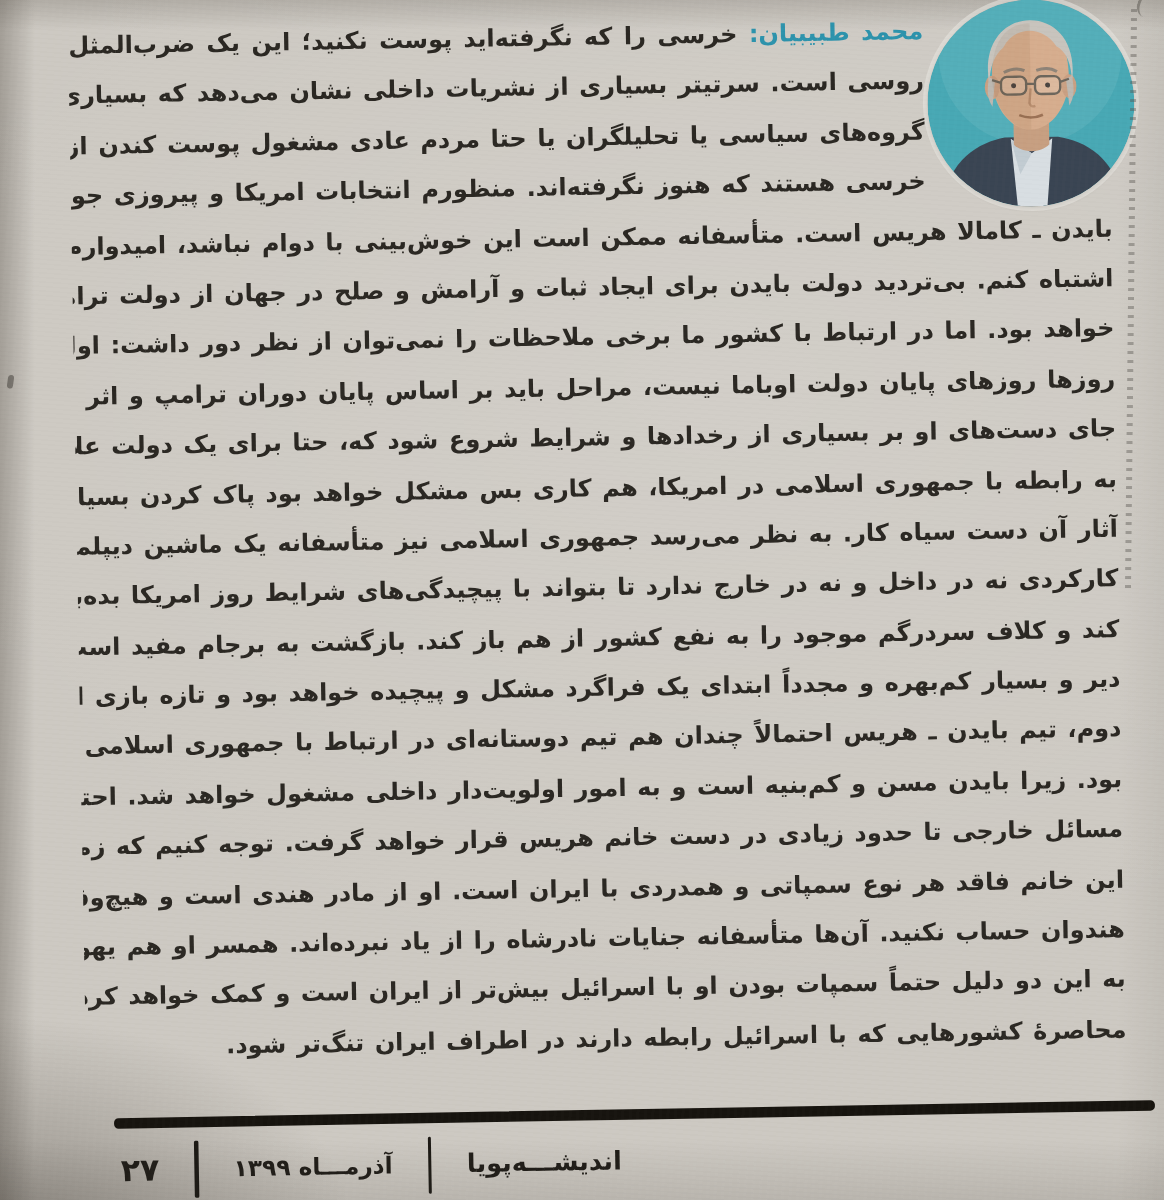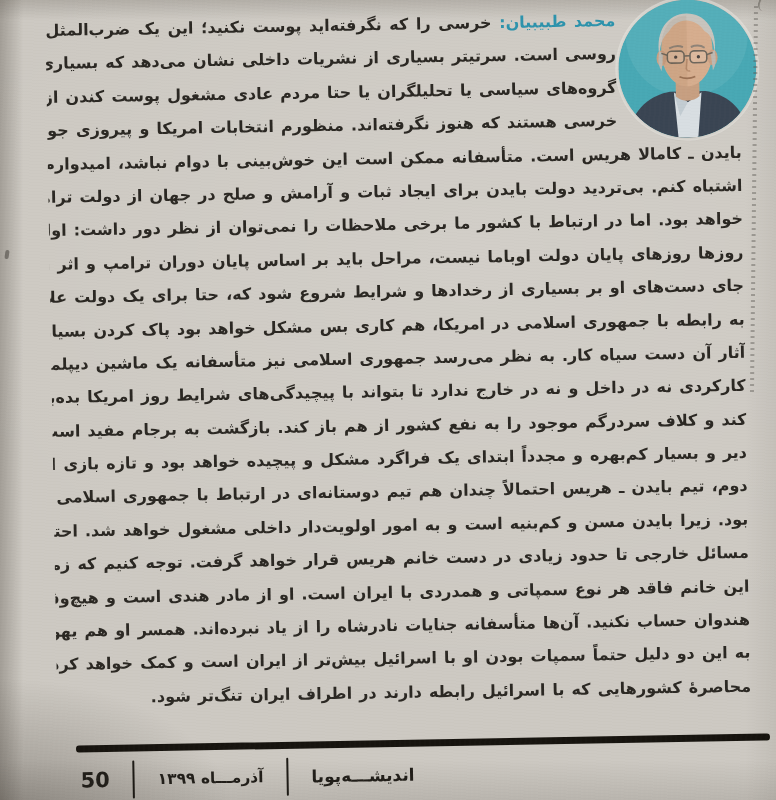--- a/index.html
+++ b/index.html
@@ -145,21 +145,21 @@
       </div>
   </div>
 
   <div class="footer-rule"></div>
 
   <div class="footer-row">
     <span class="mag">اندیشـــه‌پویا</span>
     <span class="fbar"></span>
     <span class="fdate">آذرمـــاه ۱۳۹۹</span>
     <span class="fbar"></span>
-    <span class="pnum">50</span>
+    <span class="pnum">۲۷</span>
   </div>
 
 </div>
 
 <div class="edge-strip"></div>
 <div class="corner-mark"></div>
 <div class="left-mark"></div>
 <div class="grain"></div>
 
 </body></html>

